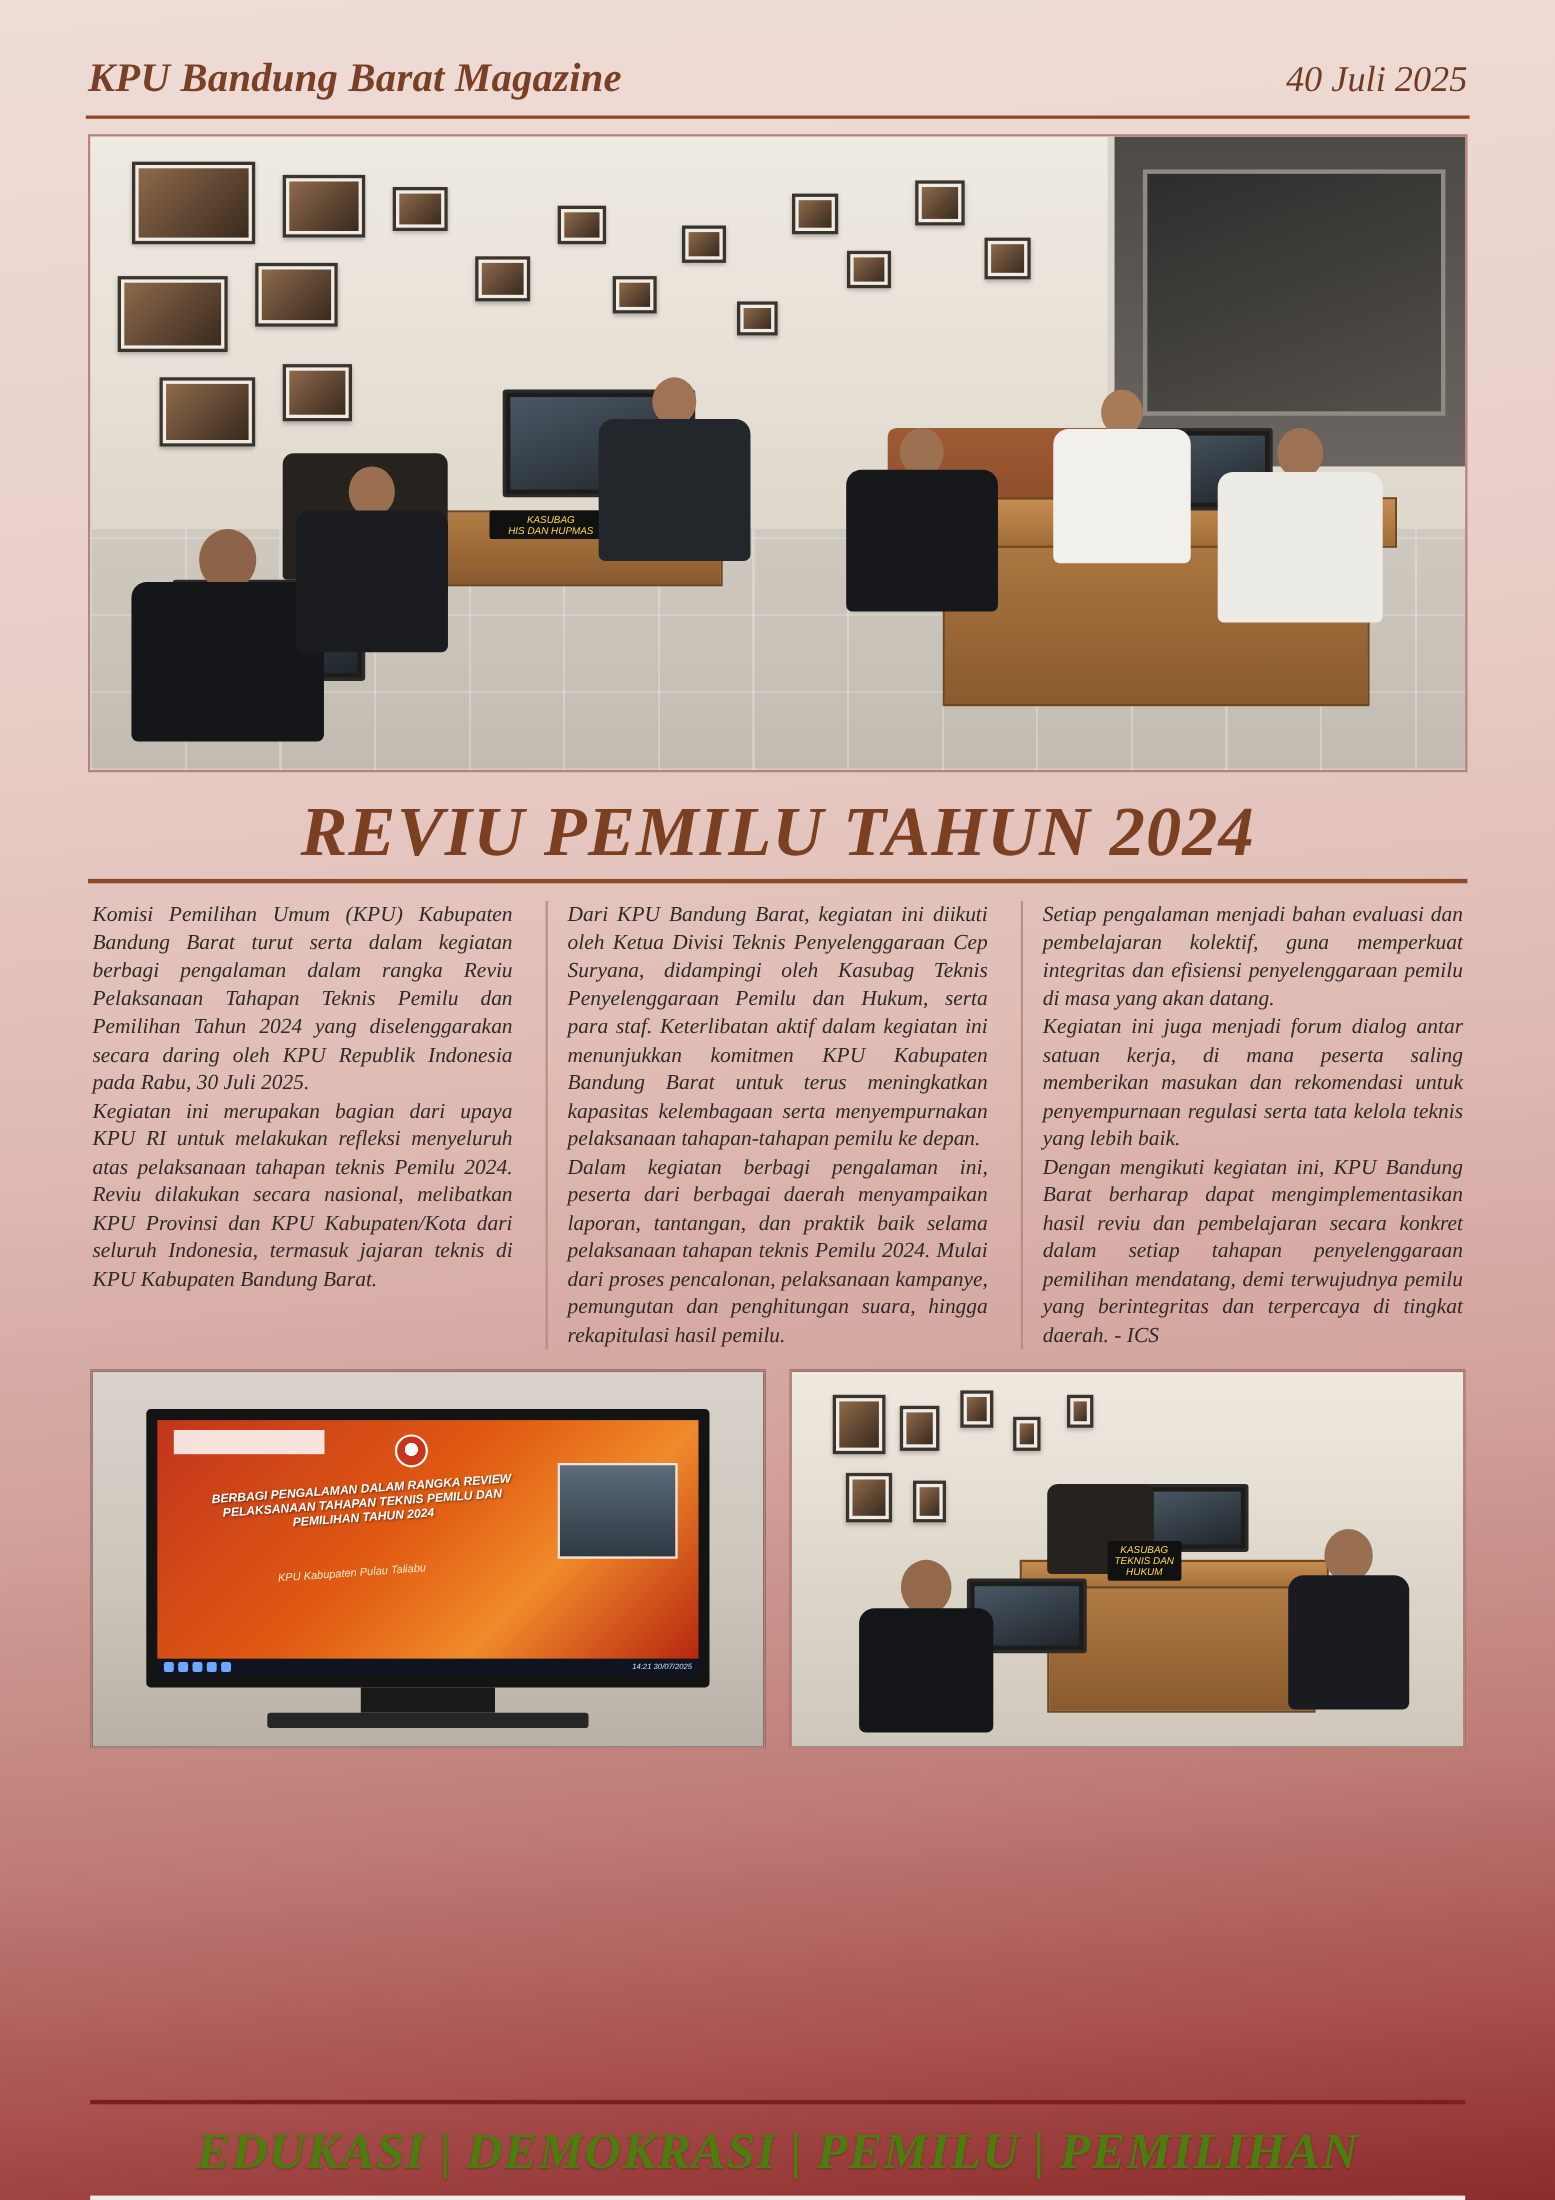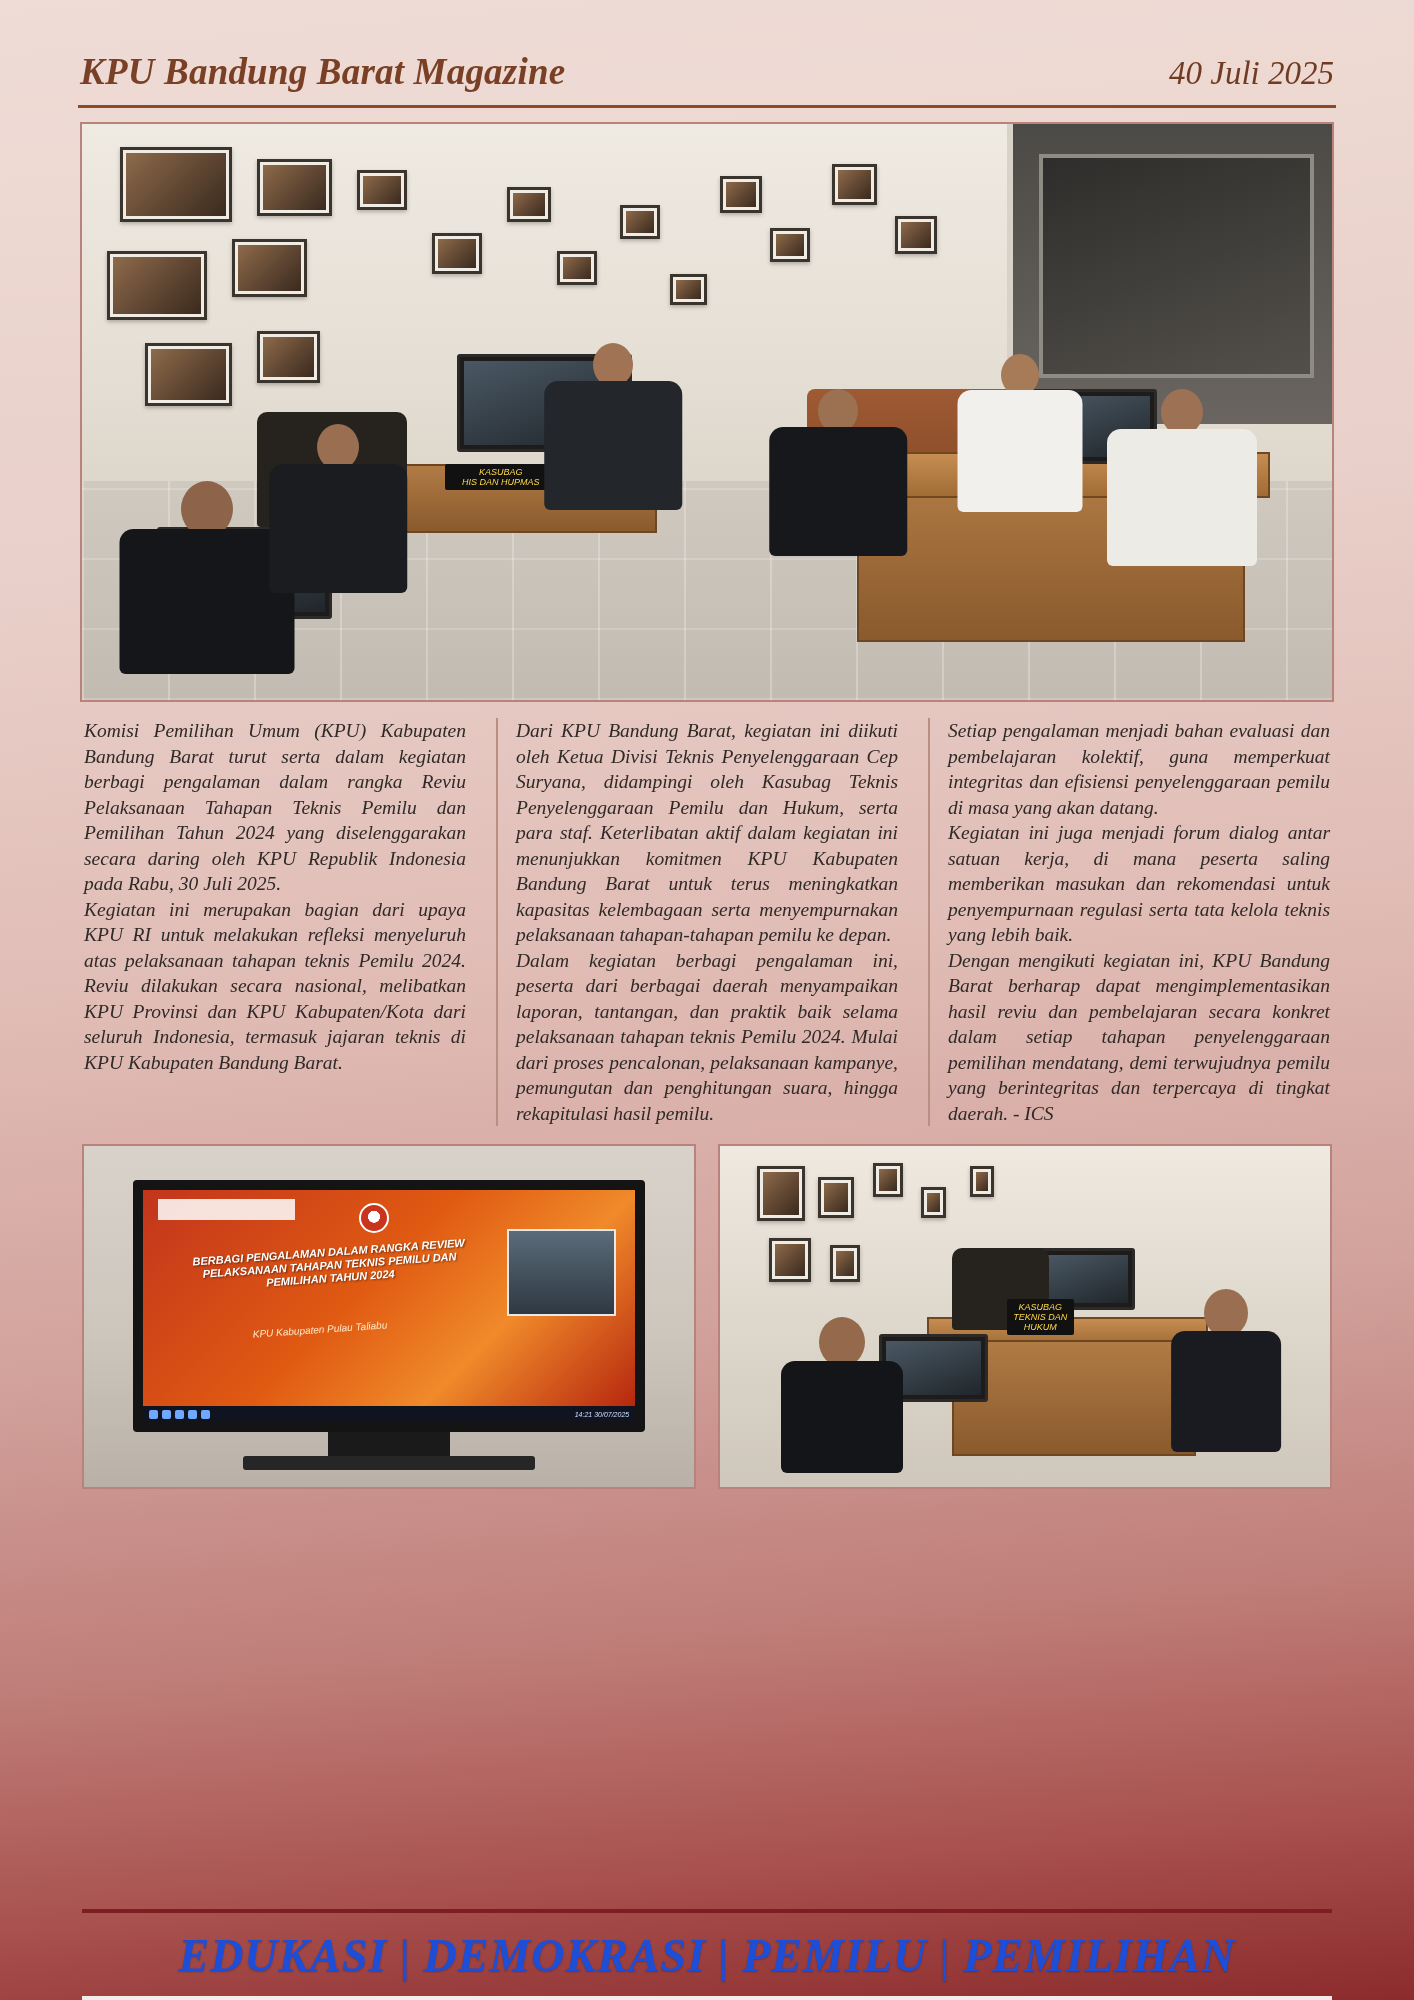--- a/index.html
+++ b/index.html
@@ -225,21 +225,21 @@
   .footer {
     margin-top: auto;
     position: relative;
     padding: 0 0 0 0;
   }
   .rule-footer-top { height: 4px; background: #7e1e22; margin: 18px 8px 0 8px; }
   .footer-text {
     text-align: center;
     font-size: 46px;
     font-weight: bold;
-    color: #1d4ed8;
+    color: #4d7c0f;
     letter-spacing: 1px;
     padding: 16px 0 14px 0;
     font-family: "Liberation Serif", serif;
     text-shadow: 0 1px 2px rgba(0,0,0,.25);
   }
   .rule-footer-bottom { height: 4px; background: #ffffff; margin: 0 8px 0 8px; opacity: .9; }
 </style>
 </head>
 <body>
 
@@ -344,20 +344,24 @@
         <span class="head" style="top:0; width:38px; height:42px; background:#a77a58;"></span>
         <span class="body" style="top:36px; width:100%; height:66%; background:#f2f0ec;"></span>
       </div>
       <div class="person" style="left:82%; top:46%; width:12%; height:36%;">
         <span class="head" style="top:0; width:42px; height:46px; background:#9d7254;"></span>
         <span class="body" style="top:40px; width:100%; height:66%; background:#ecebe6;"></span>
       </div>
     </div>
   </div>
 
+  <div class="headline-wrap">
+    <div class="headline">REVIU PEMILU TAHUN 2024</div>
+    <div class="rule-headline"></div>
+  </div>
 
   <div class="columns">
     <div class="col">
       <p>Komisi Pemilihan Umum (KPU) Kabupaten Bandung Barat turut serta dalam kegiatan berbagi pengalaman dalam rangka Reviu Pelaksanaan Tahapan Teknis Pemilu dan Pemilihan Tahun 2024 yang diselenggarakan secara daring oleh KPU Republik Indonesia pada Rabu, 30 Juli 2025.</p>
       <p>Kegiatan ini merupakan bagian dari upaya KPU RI untuk melakukan refleksi menyeluruh atas pelaksanaan tahapan teknis Pemilu 2024. Reviu dilakukan secara nasional, melibatkan KPU Provinsi dan KPU Kabupaten/Kota dari seluruh Indonesia, termasuk jajaran teknis di KPU Kabupaten Bandung Barat.</p>
     </div>
     <div class="col">
       <p>Dari KPU Bandung Barat, kegiatan ini diikuti oleh Ketua Divisi Teknis Penyelenggaraan Cep Suryana, didampingi oleh Kasubag Teknis Penyelenggaraan Pemilu dan Hukum, serta para staf. Keterlibatan aktif dalam kegiatan ini menunjukkan komitmen KPU Kabupaten Bandung Barat untuk terus meningkatkan kapasitas kelembagaan serta menyempurnakan pelaksanaan tahapan-tahapan pemilu ke depan.</p>
       <p>Dalam kegiatan berbagi pengalaman ini, peserta dari berbagai daerah menyampaikan laporan, tantangan, dan praktik baik selama pelaksanaan tahapan teknis Pemilu 2024. Mulai dari proses pencalonan, pelaksanaan kampanye, pemungutan dan penghitungan suara, hingga rekapitulasi hasil pemilu.</p>
     </div>

